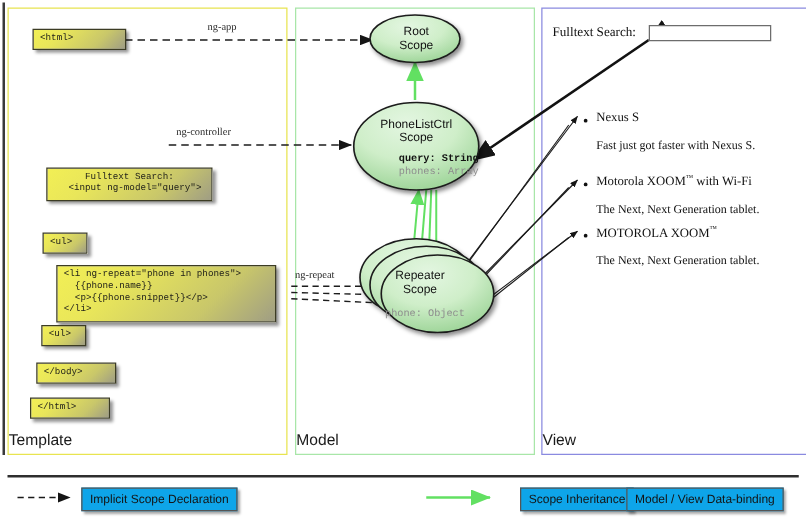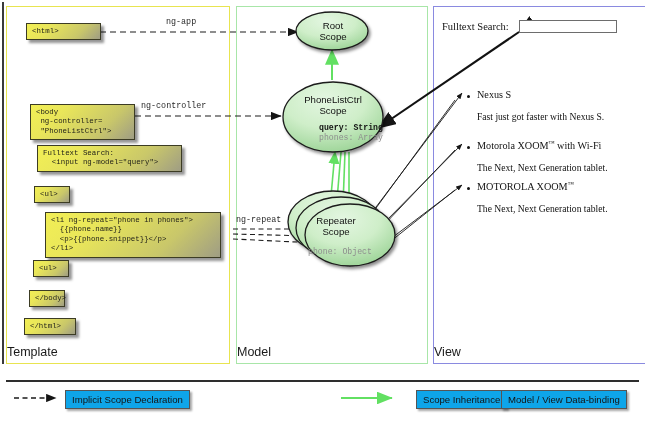--- a/index.html
+++ b/index.html
@@ -24,21 +24,21 @@
   
   .code-box{position:absolute;box-sizing:border-box;
             border:1.3px solid #3c3c24;
             background:linear-gradient(135deg,#f2ef55 0%,#e9e65a 28%,#c9c76a 70%,#9f9d84 100%);
             box-shadow:2.5px 2.5px 2.5px rgba(0,0,0,.42);
             font-family:"Liberation Mono",monospace;
             font-size:7.4px;line-height:9.4px;color:#23231a;
             padding:3px 5px;white-space:pre;}
 
   
-  .wire-label{position:absolute;font-family:Liberation Mono, monospace;
+  .wire-label{position:absolute;font-family:Liberation Serif, serif;
               font-size:8.4px;color:#2b2b2b;white-space:nowrap;}
 
   
   .scope-label{position:absolute;text-align:center;color:#111;
                font-family:"Liberation Sans",sans-serif;font-size:9.6px;
                line-height:11px;white-space:pre;}
   .scope-props{position:absolute;text-align:left;
                font-family:"Liberation Mono",monospace;font-size:8.2px;
                line-height:10px;white-space:pre;}
   .prop-strong{color:#121212;font-weight:bold;}
@@ -150,39 +150,36 @@
 
     <g filter="url(#soft-shadow)">
       <ellipse cx="333" cy="222" rx="45" ry="31" fill="url(#ell-grad)" stroke="#1b1b1b" stroke-width="1.3"></ellipse>
       <ellipse cx="341" cy="228" rx="45" ry="31" fill="url(#ell-grad)" stroke="#1b1b1b" stroke-width="1.3"></ellipse>
       <ellipse cx="350" cy="235" rx="45" ry="31" fill="url(#ell-grad)" stroke="#1b1b1b" stroke-width="1.3"></ellipse>
     </g>
   </svg>
 
   <div class="code-box" style="left:26px;top:23px;width:75px;">&lt;html&gt;</div>
 
-  <div class="code-box" style="left:30px;top:104px;width:105px;">&lt;body
- ng-controller=
- "PhoneListCtrl"&gt;</div>
-
-  <div class="code-box" style="left:37px;top:145px;width:145px;"><span>Fulltext Search:</span>
+
+  <div class="code-box" style="left:37px;top:134px;width:133px;text-align:center;"><span>Fulltext Search:</span>
 <span style="padding-left:2ch;">&lt;input ng-model="query"&gt;</span></div>
 
   <div class="code-box" style="left:34px;top:186px;width:36px;">&lt;ul&gt;</div>
 
   <div class="code-box" style="left:45px;top:212px;width:176px;">&lt;li ng-repeat="phone in phones"&gt;
   {{phone.name}}
   &lt;p&gt;{{phone.snippet}}&lt;/p&gt;
 &lt;/li&gt;</div>
 
   <div class="code-box" style="left:33px;top:260px;width:36px;">&lt;ul&gt;</div>
 
-  <div class="code-box" style="left:29px;top:290px;width:36px;">&lt;/body&gt;</div>
-
-  <div class="code-box" style="left:24px;top:318px;width:52px;">&lt;/html&gt;</div>
+  <div class="code-box" style="left:29px;top:290px;width:64px;">&lt;/body&gt;</div>
+
+  <div class="code-box" style="left:24px;top:318px;width:64px;">&lt;/html&gt;</div>
 
   <div class="wire-label" style="left:166px;top:17px;">ng-app</div>
   <div class="wire-label" style="left:141px;top:101px;">ng-controller</div>
   <div class="wire-label" style="left:236px;top:215px;">ng-repeat</div>
 
   <div class="scope-label" style="left:297px;top:20px;width:72px;">Root
 Scope</div>
 
   <div class="scope-label" style="left:283px;top:94px;width:100px;">PhoneListCtrl
 Scope</div>

